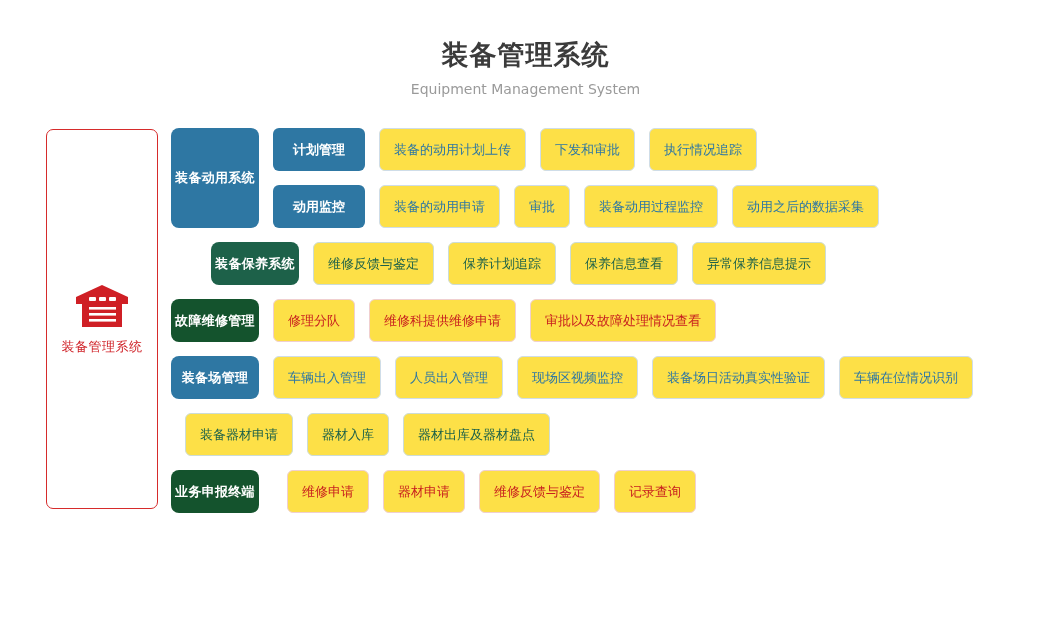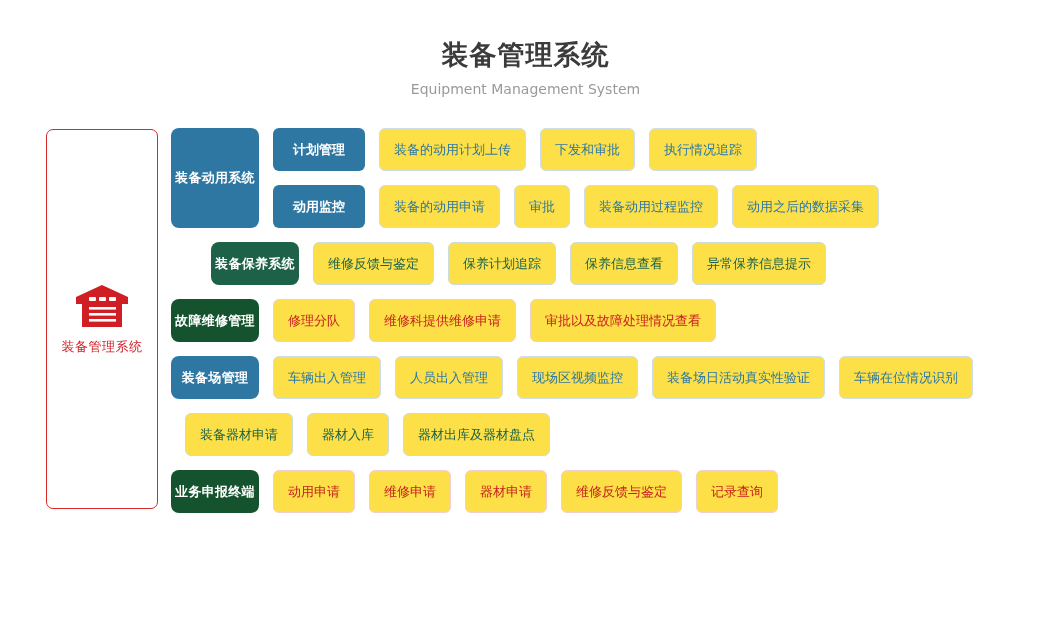--- a/index.html
+++ b/index.html
@@ -255,21 +255,20 @@
       <div class="item green">装备器材申请</div>
       <div class="gap"></div>
       <div class="item green">器材入库</div>
       <div class="gap"></div>
       <div class="item green">器材出库及器材盘点</div>
     </div>
 
     <div class="row">
       <div class="cat red">业务申报终端</div>
       <div class="gap"></div>
-      <div class="item red">动用申请</div>
       <div class="gap"></div>
       <div class="item red">维修申请</div>
       <div class="gap"></div>
       <div class="item red">器材申请</div>
       <div class="gap"></div>
       <div class="item red">维修反馈与鉴定</div>
       <div class="gap"></div>
       <div class="item red">记录查询</div>
     </div>
 

